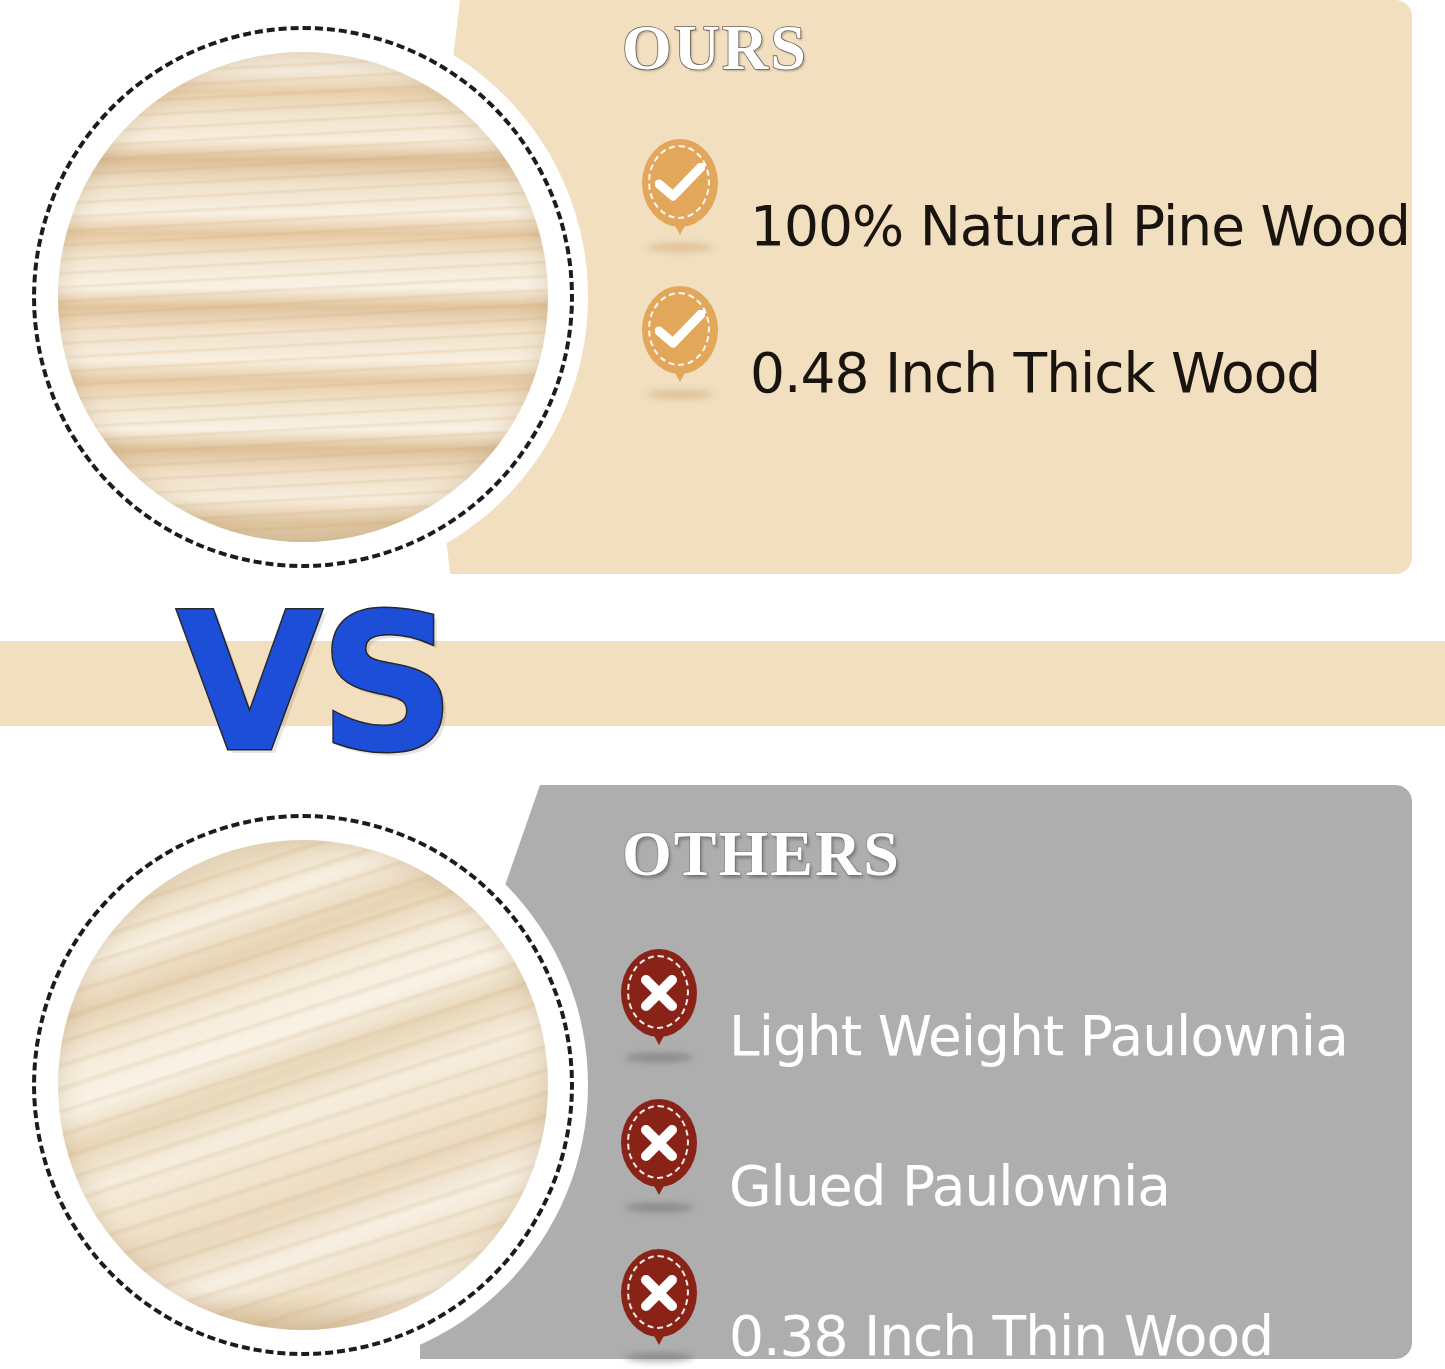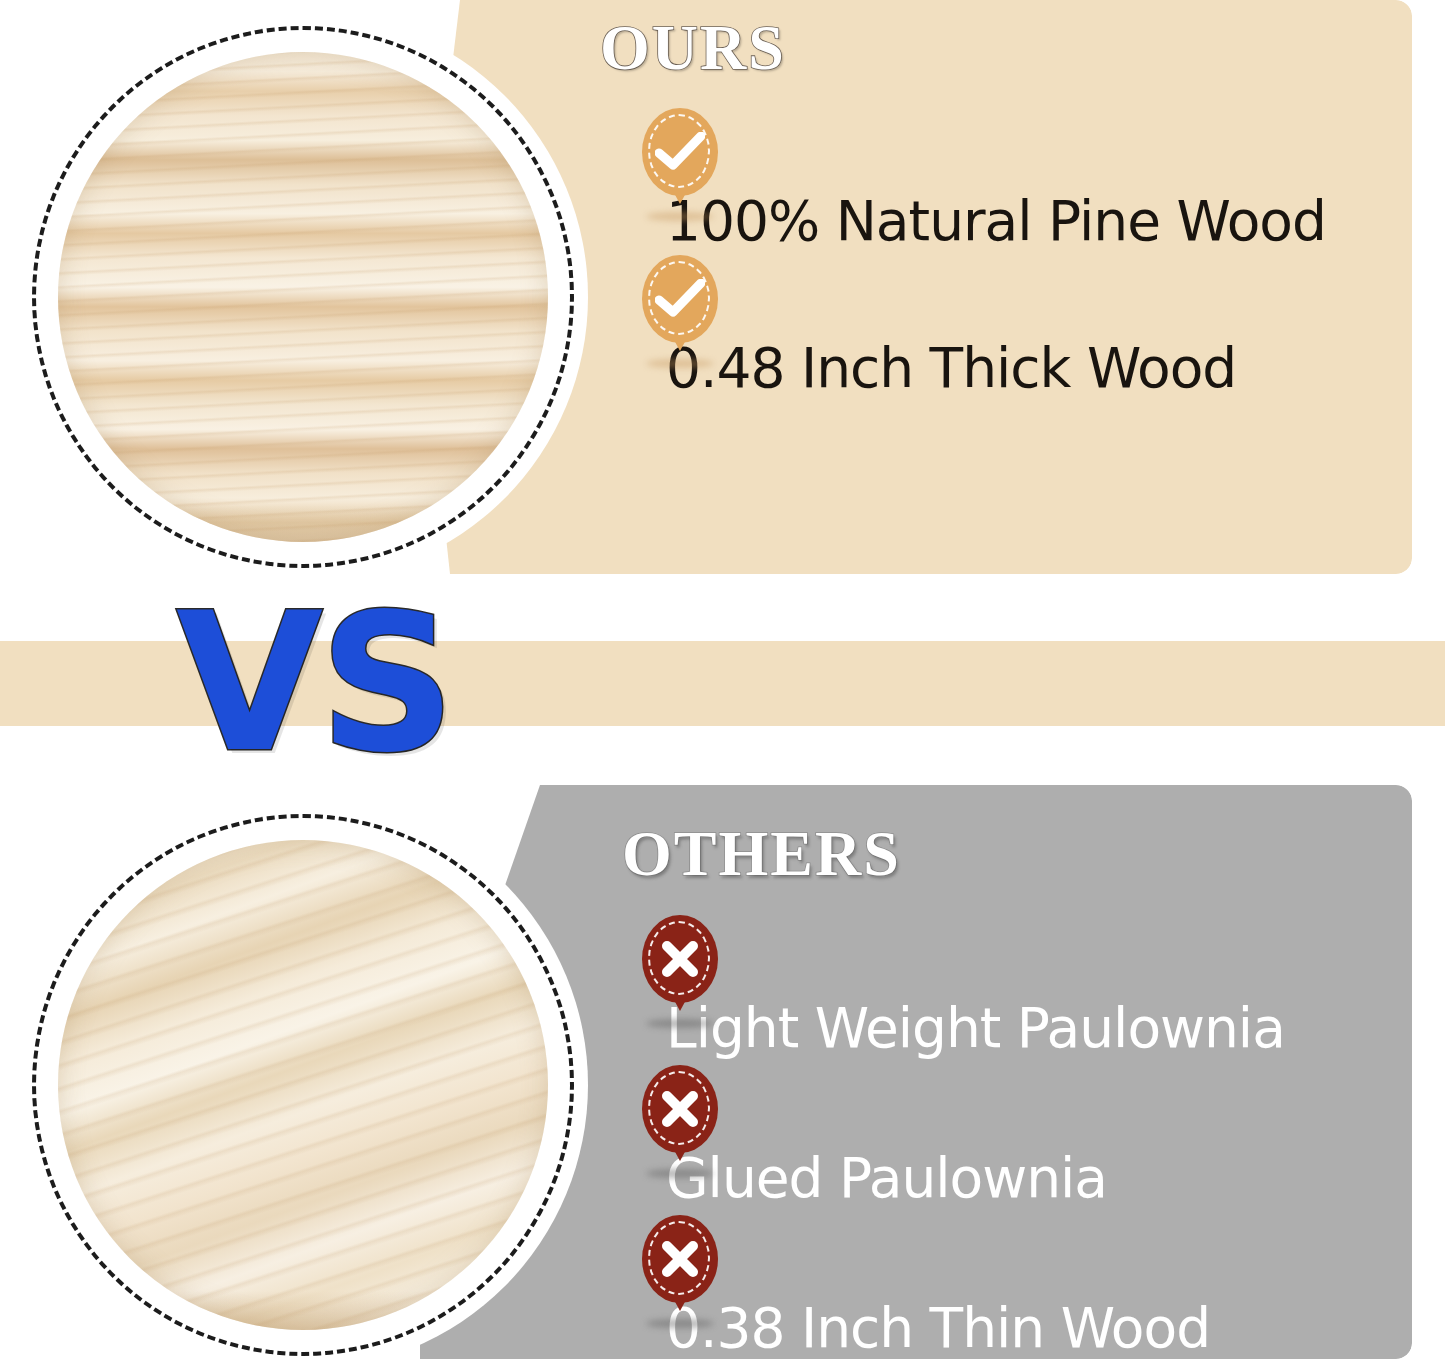--- a/index.html
+++ b/index.html
@@ -134,31 +134,30 @@
     font-weight:700;
     font-size:64px;
     line-height:64px;
     letter-spacing:2px;
     color:#ffffff;
     -webkit-text-stroke:1.6px #6d6257;
     paint-order:stroke fill;
     text-shadow:2px 2px 2px rgba(90,80,70,0.35);
     user-select:none;
   }
-  .title-ours{left:600px;top:16px;}
+  .title-ours{left:622px;top:16px;}
   .title-others{left:622px;top:822px;-webkit-text-stroke:1.6px #8e8e8e;text-shadow:2px 3px 3px rgba(70,70,70,0.45);}
 
   
   .rows{position:absolute;}
   .rows-ours{left:638px;top:108px;width:760px;}
-  .rows-others{left:638px;top:915px;width:760px;}
+  .rows-others{left:617px;top:915px;width:760px;}
   .row{
-    display:flex;align-items:flex-start;
+    display:flex;align-items:flex-end;
     height:147px;
-    flex-direction:column;
   }
   .row-others{height:150px;}
 
   .pin{
     position:relative;
     width:84px;height:116px;
     flex:0 0 84px;
   }
   .pin-body{
     position:absolute;left:4px;top:0;

